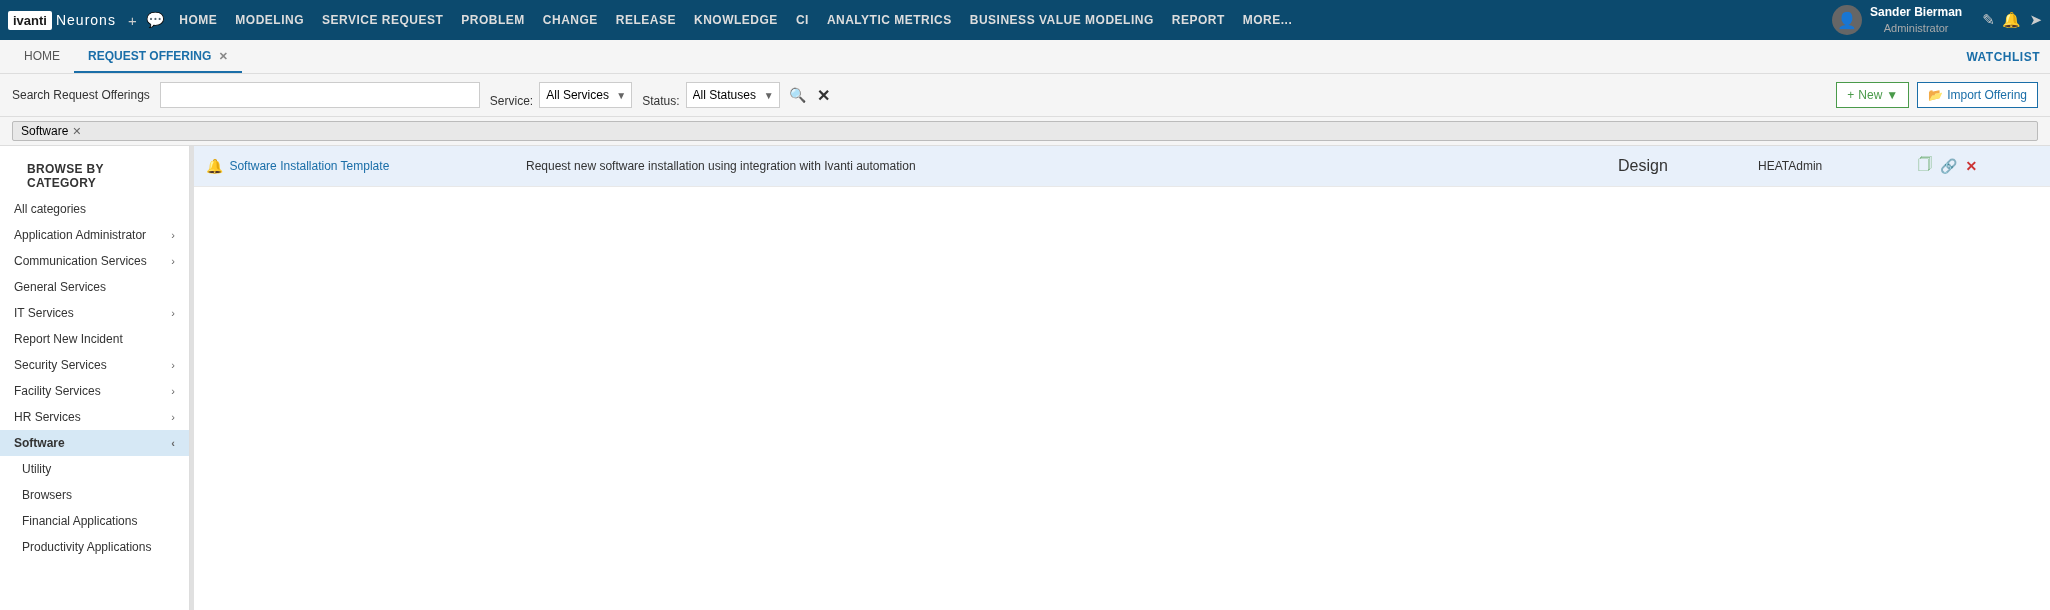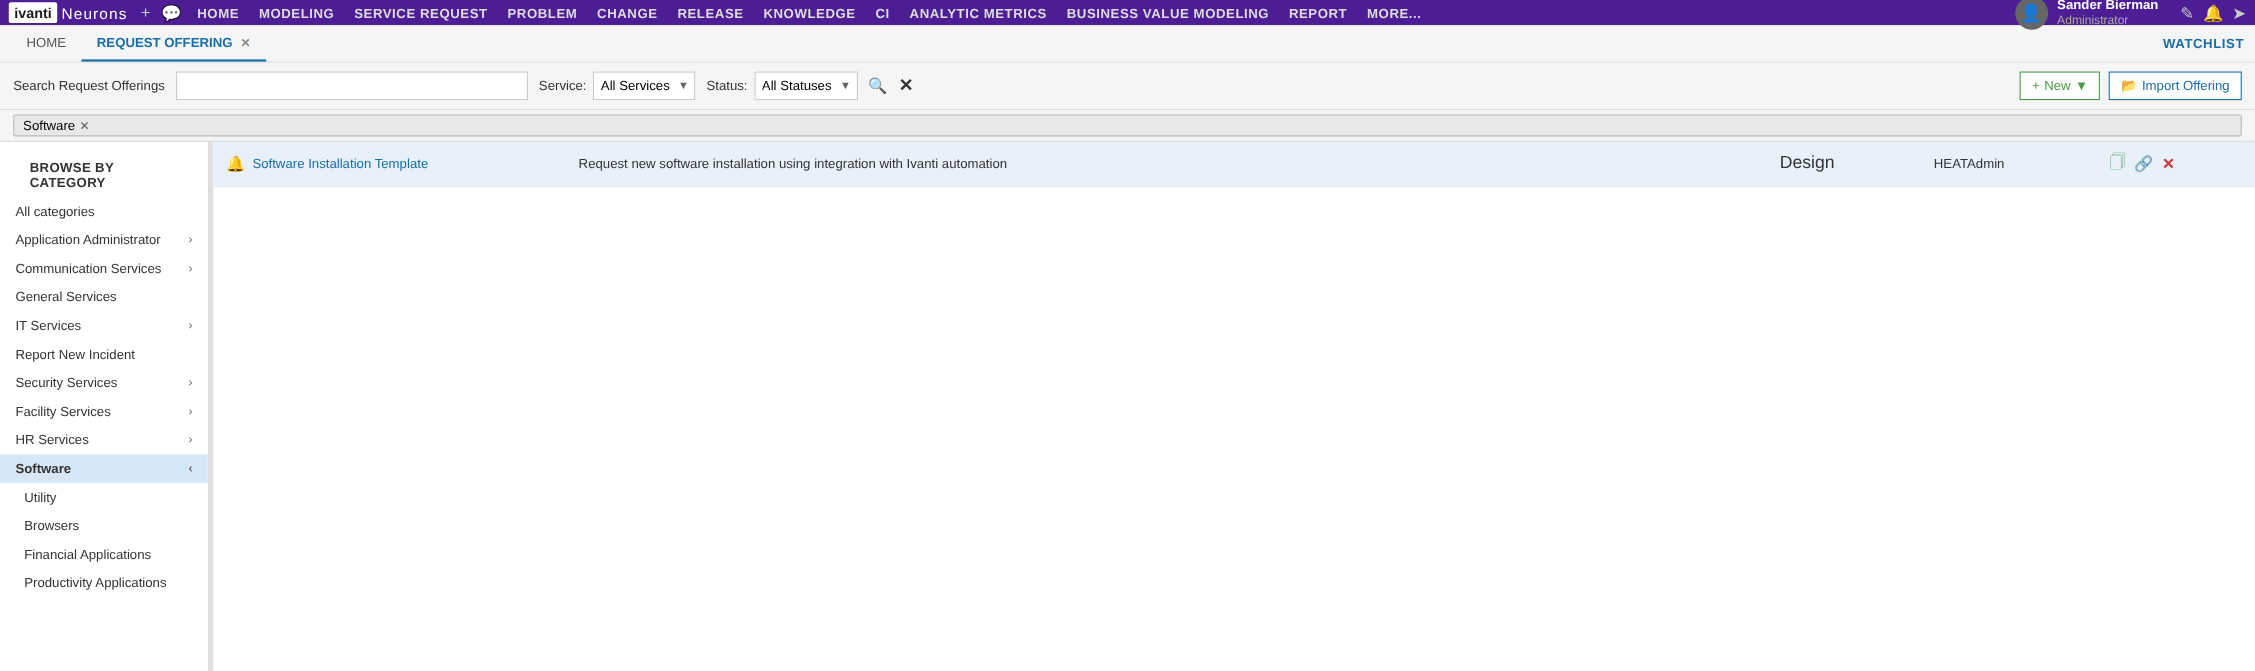--- a/index.html
+++ b/index.html
@@ -1,25 +1,26 @@
 <!DOCTYPE html>
 <html><head>
   <meta charset="utf-8">
   <style>
     * { box-sizing: border-box; margin: 0; padding: 0; font-family: Arial, sans-serif; }
     body { background: #f0f0f0; font-size: 13px; }
 
     
     .top-nav {
-      background: #4c1d95;
+      background: #0c4a6e;
       color: #fff;
       display: flex;
       align-items: center;
-      height: 23px;
+      height: 40px;
       padding: 0 8px;
+      text-align: center;
     }
     .logo-area {
       display: flex;
       align-items: center;
       margin-right: 12px;
     }
     .logo-box {
       background: #fff;
       color: #1a1a1a;
       font-weight: bold;
@@ -137,21 +138,21 @@
     .search-input {
       border: 1px solid #ccc;
       padding: 4px 6px;
       font-size: 12px;
       width: 320px;
       height: 26px;
       background: #fff;
     }
     .filter-group {
       display: flex;
-      align-items: center;
+      align-items: flex-end;
       gap: 6px;
     }
     .filter-label { font-size: 12px; color: #333; }
     .filter-select {
       border: 1px solid #ccc;
       padding: 3px 20px 3px 6px;
       font-size: 12px;
       height: 26px;
       background: #fff;
       cursor: pointer;

